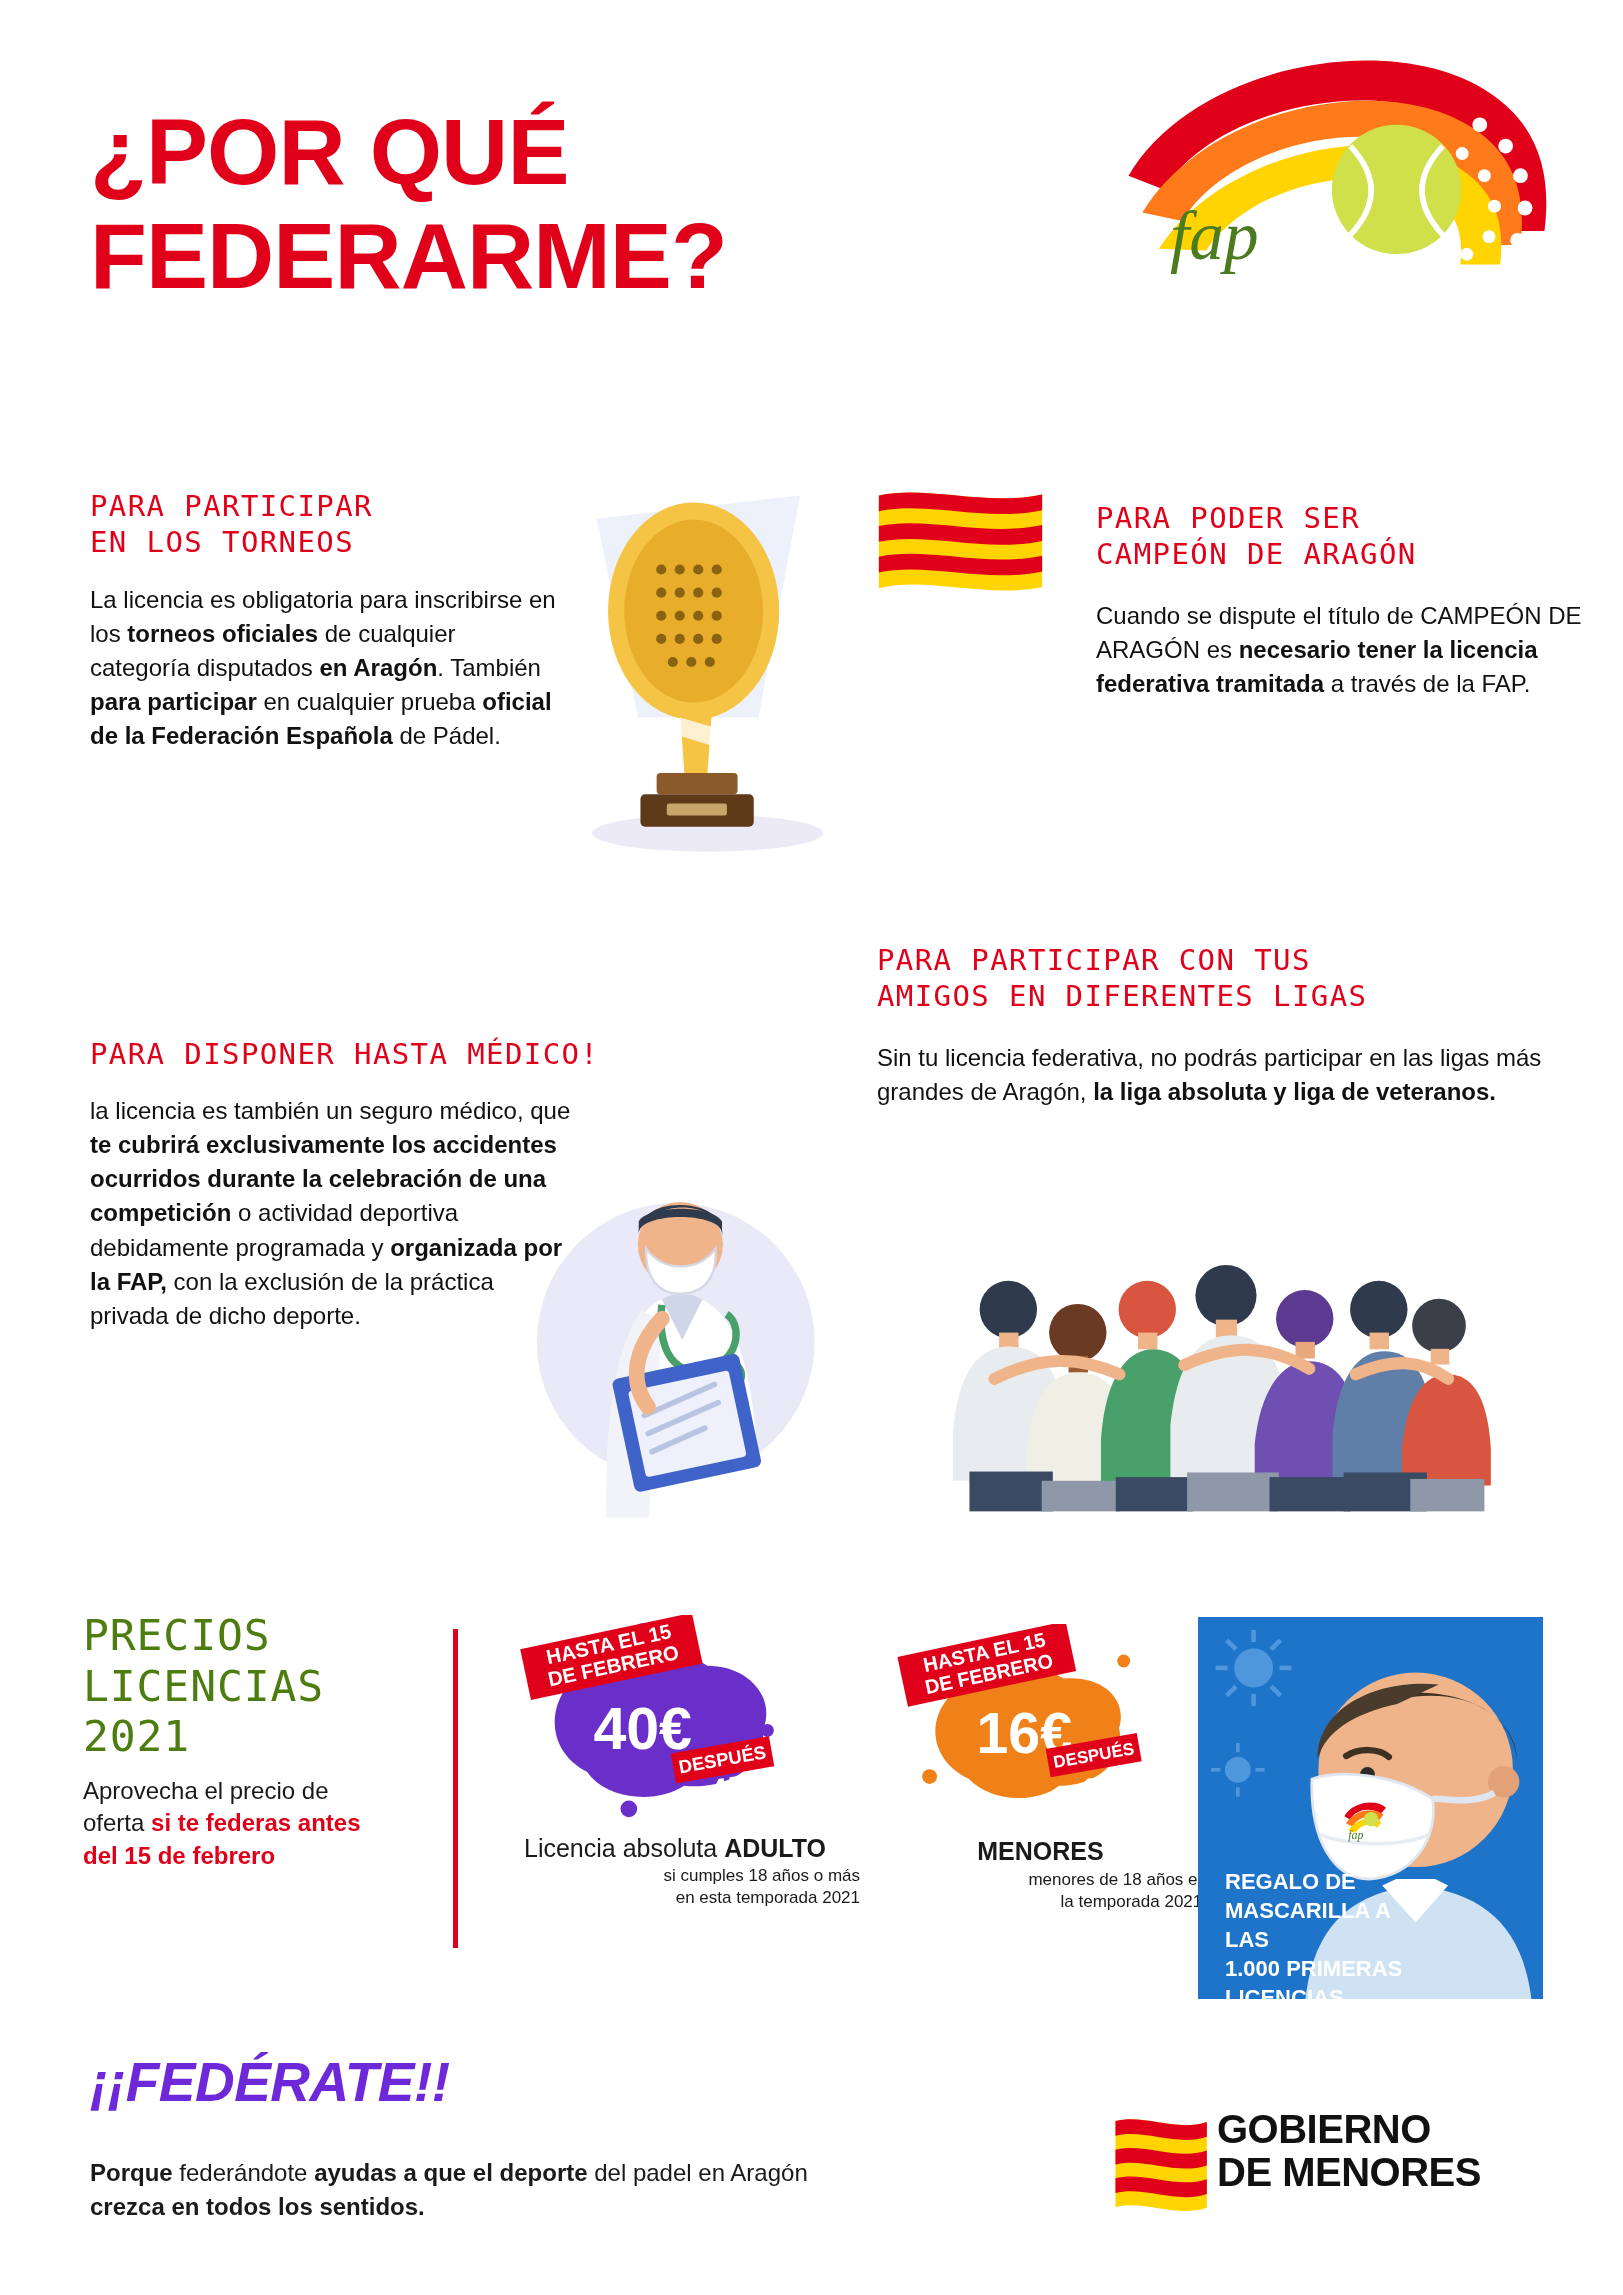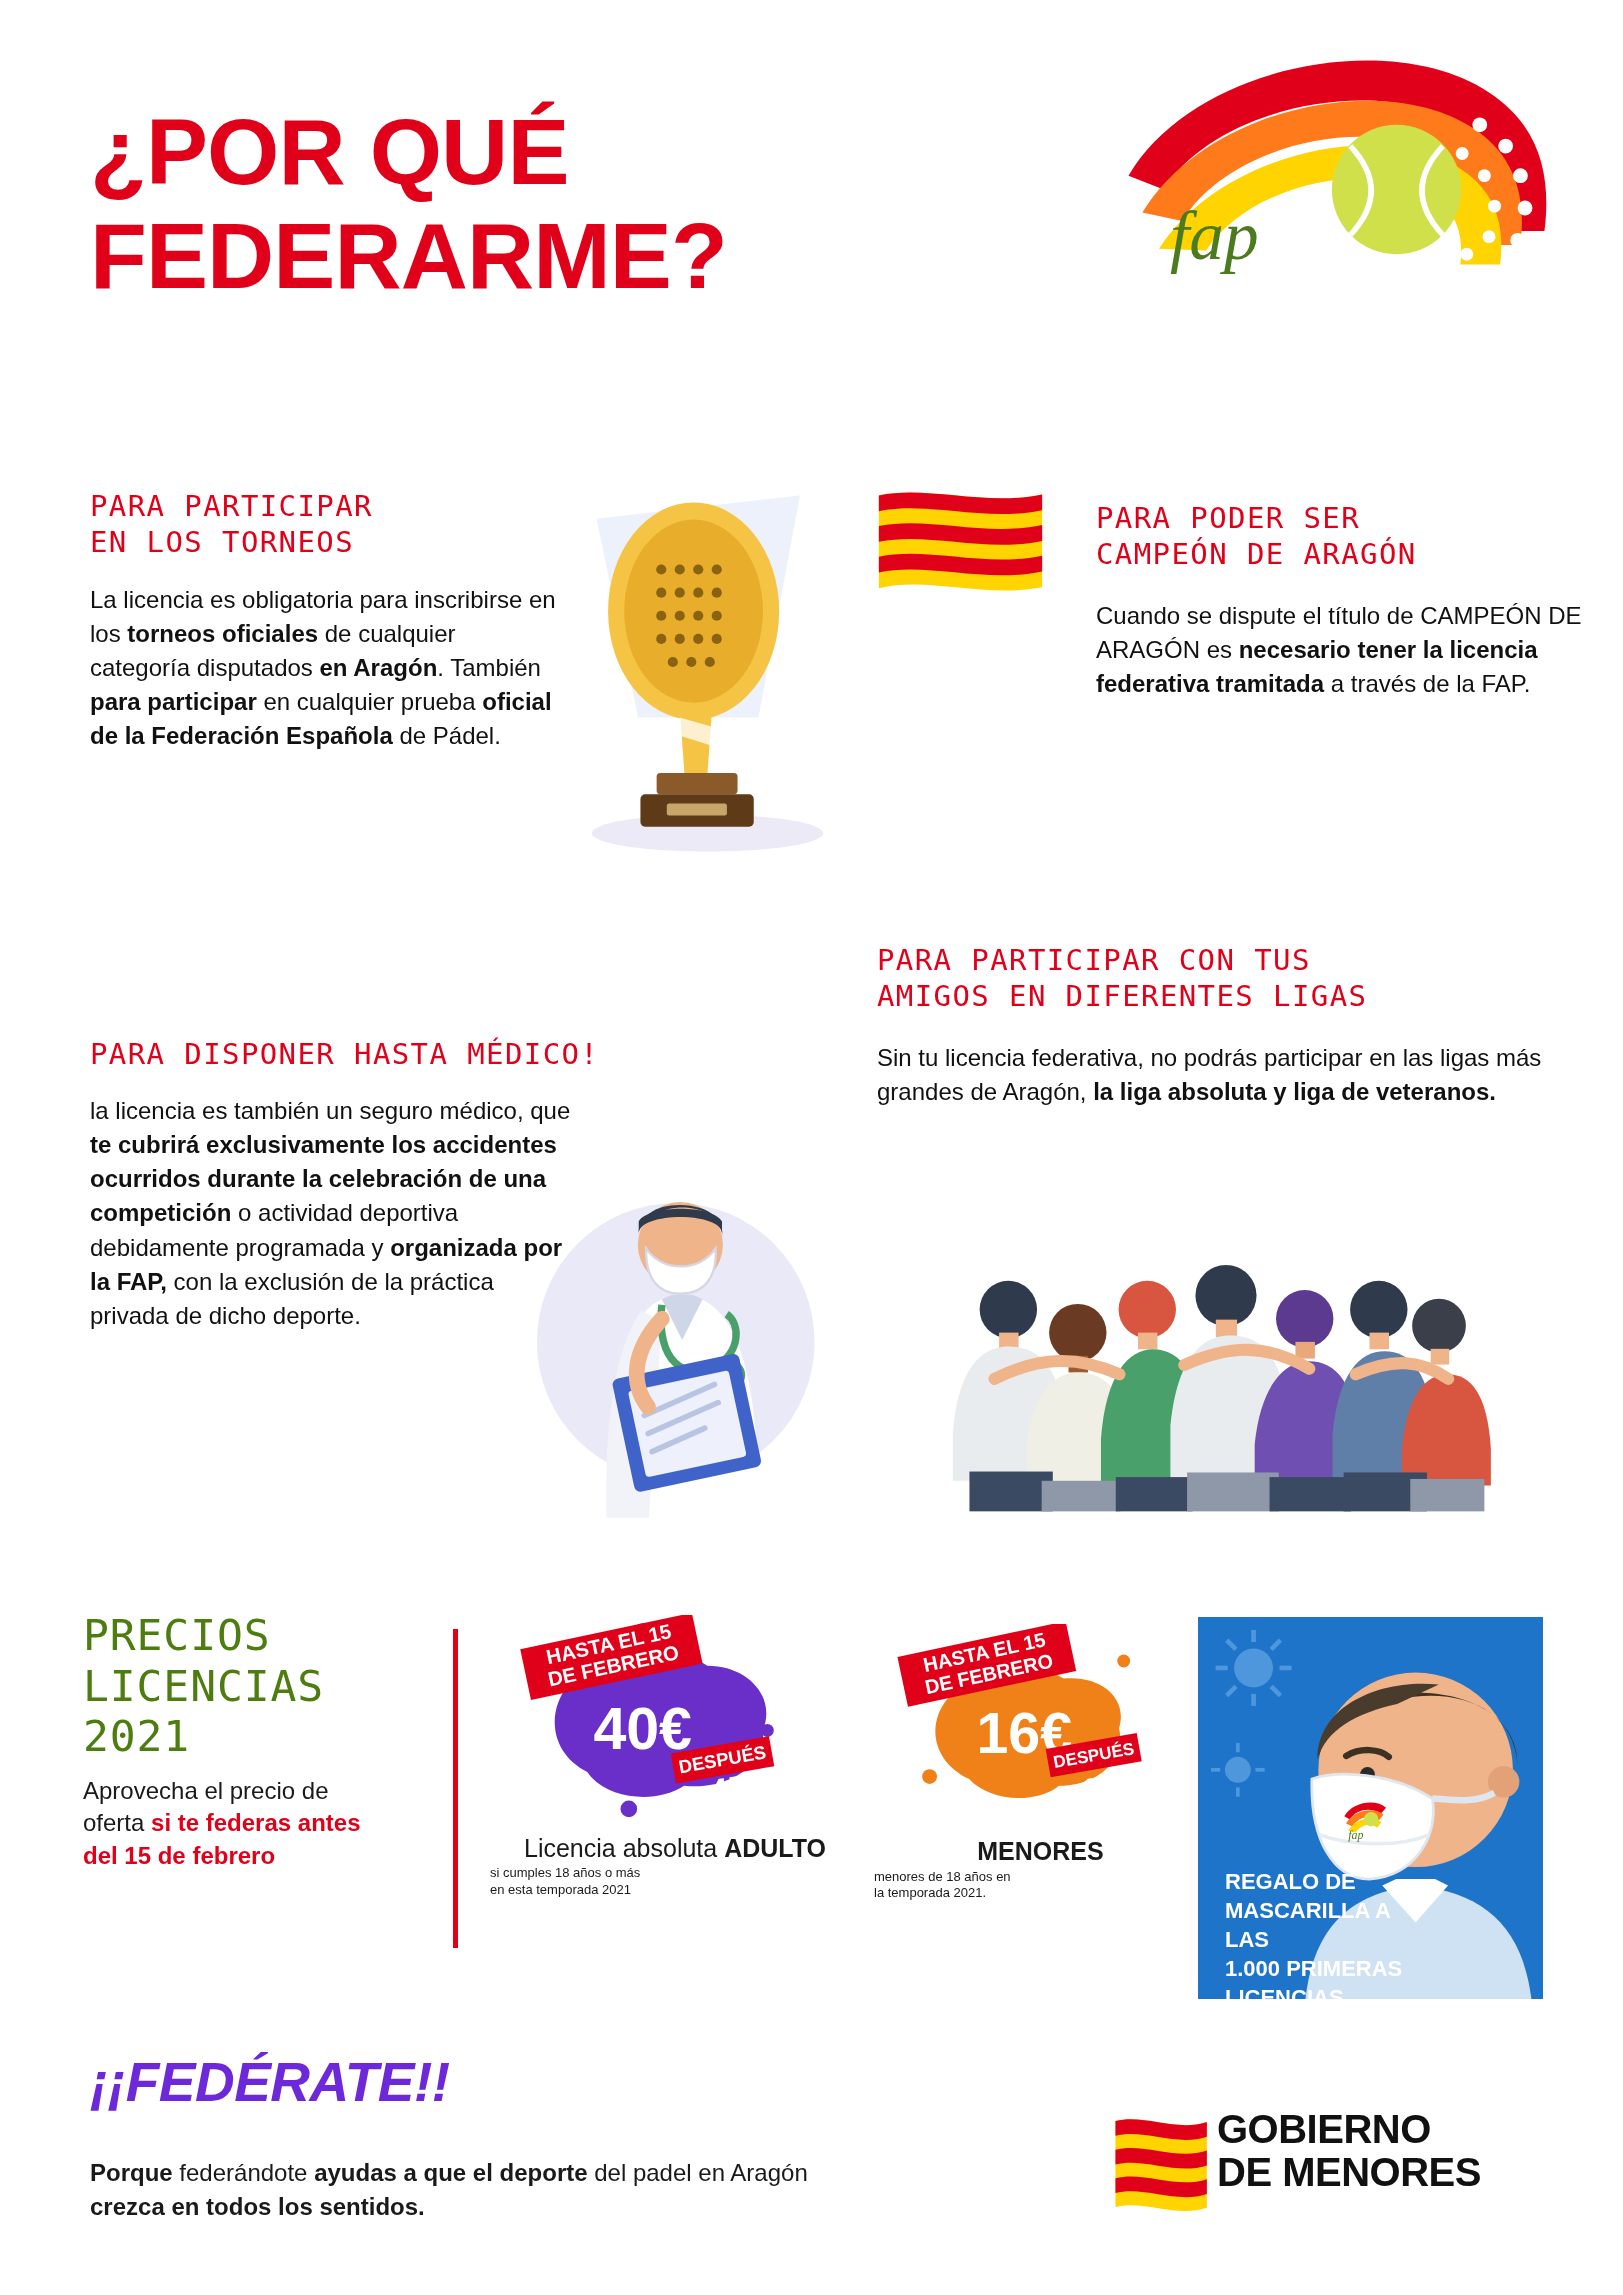--- a/index.html
+++ b/index.html
@@ -62,21 +62,21 @@
     color:#4d7c0f; font-size:43px; line-height:1.18; letter-spacing:0.9px;
     font-family:"DejaVu Sans Mono", monospace;
   }
   .prices-sub { margin-top:13px; font-size:24px; line-height:1.34; width:278px; }
   .prices-sub b { color:#e1001a; }
   .vrule { position:absolute; left:370px; top:18.5px; width:5.1px; height:319px; background:#e1001a; }
 
   .blob-col { position:absolute; }
   .cap-main { font-size:25px; text-align:center; }
   .cap-main b { font-weight:bold; }
-  .cap-sub { font-size:13px; text-align:left; line-height:1.3; margin-top:2.8px; }
+  .cap-sub { font-size:17px; text-align:right; line-height:1.3; margin-top:2.8px; }
 
   
   .mask-card { position:absolute; left:1198px; top:1617px; width:345px; height:382px; background:#1e74c8; overflow:hidden; }
   .mask-card .promo-text {
     position:absolute; left:27px; top:250px; width:194px;
     color:#ffffff; font-weight:bold; font-size:22px; line-height:1.32;
   }
 
   
   .federate {

